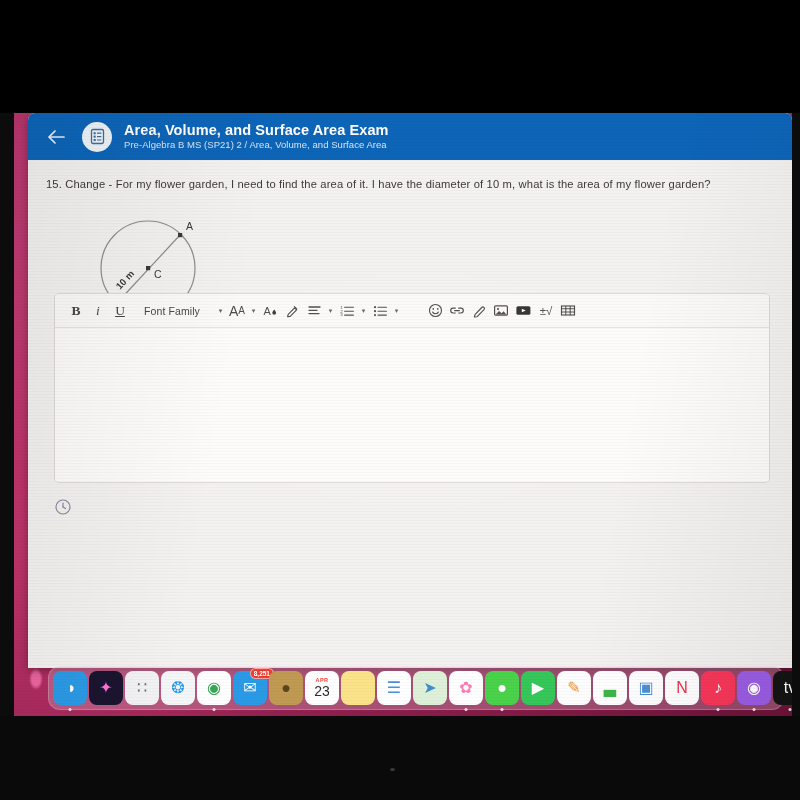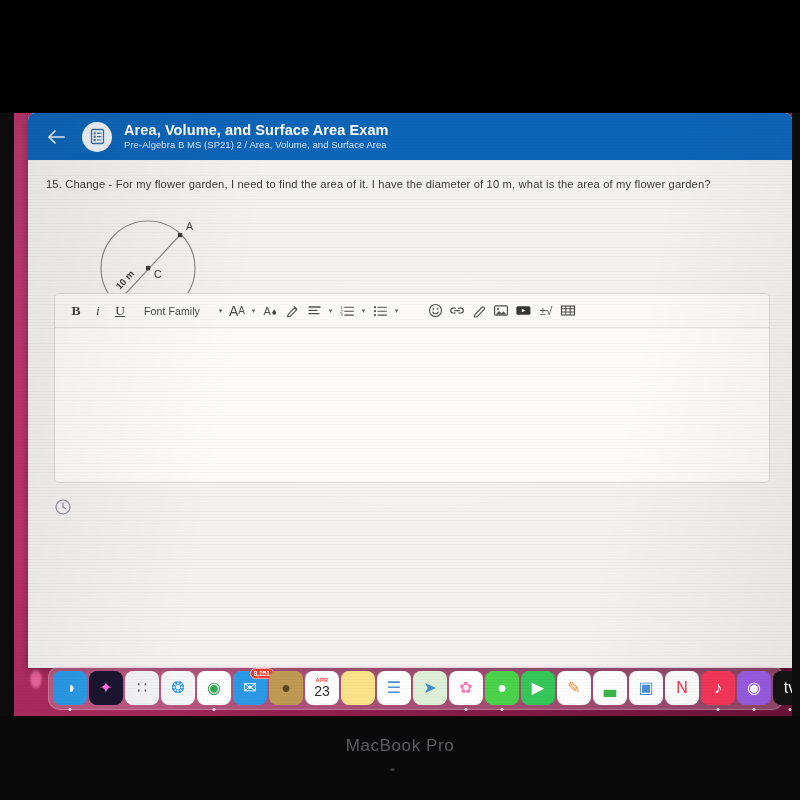--- a/index.html
+++ b/index.html
@@ -484,18 +484,17 @@
           <div class="run-dot"></div>
         </div>
       </div>
 
   </div>
 
   <div class="bezel-top"></div>
   <div class="bezel-left"></div>
   <div class="bezel-right"></div>
   <div class="bezel-bottom"></div>
-  <div class="macbook-label">MacBook Pro</div>
   <div class="chin-speck"></div>
 
   <div class="glare"></div>
   <div class="scanlines"></div>
 </div>
 
 </body></html>

